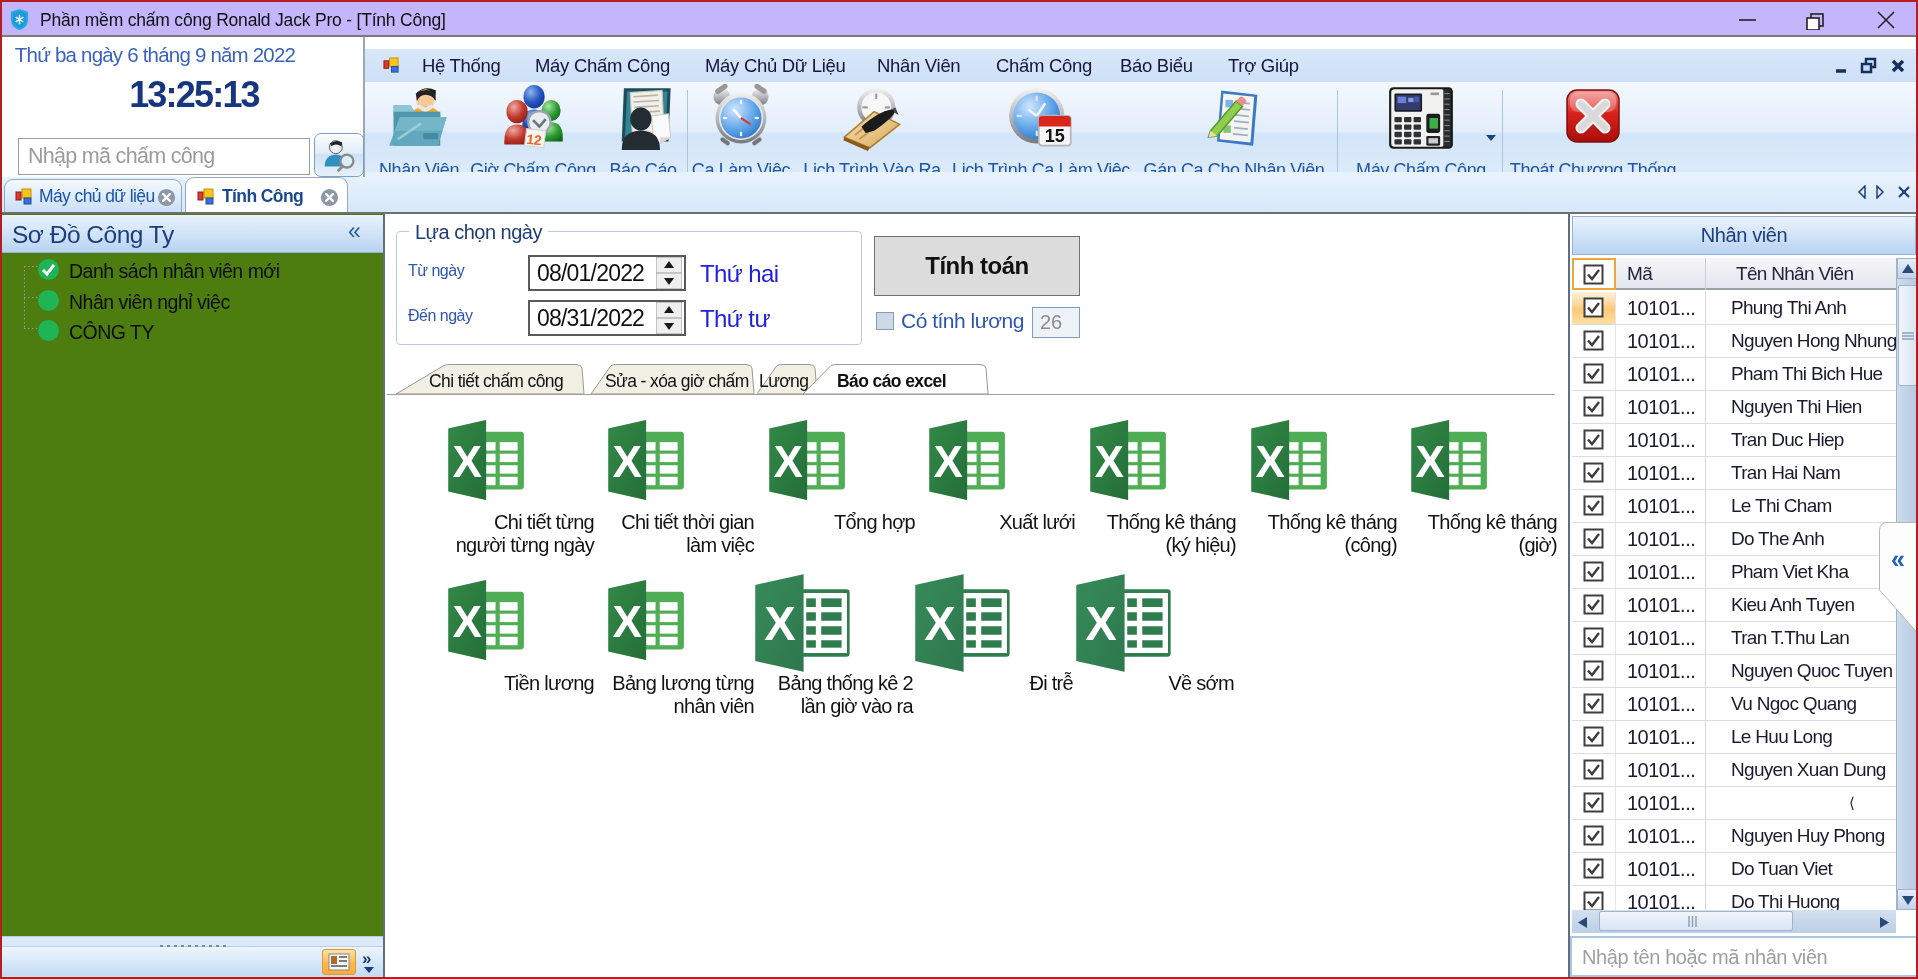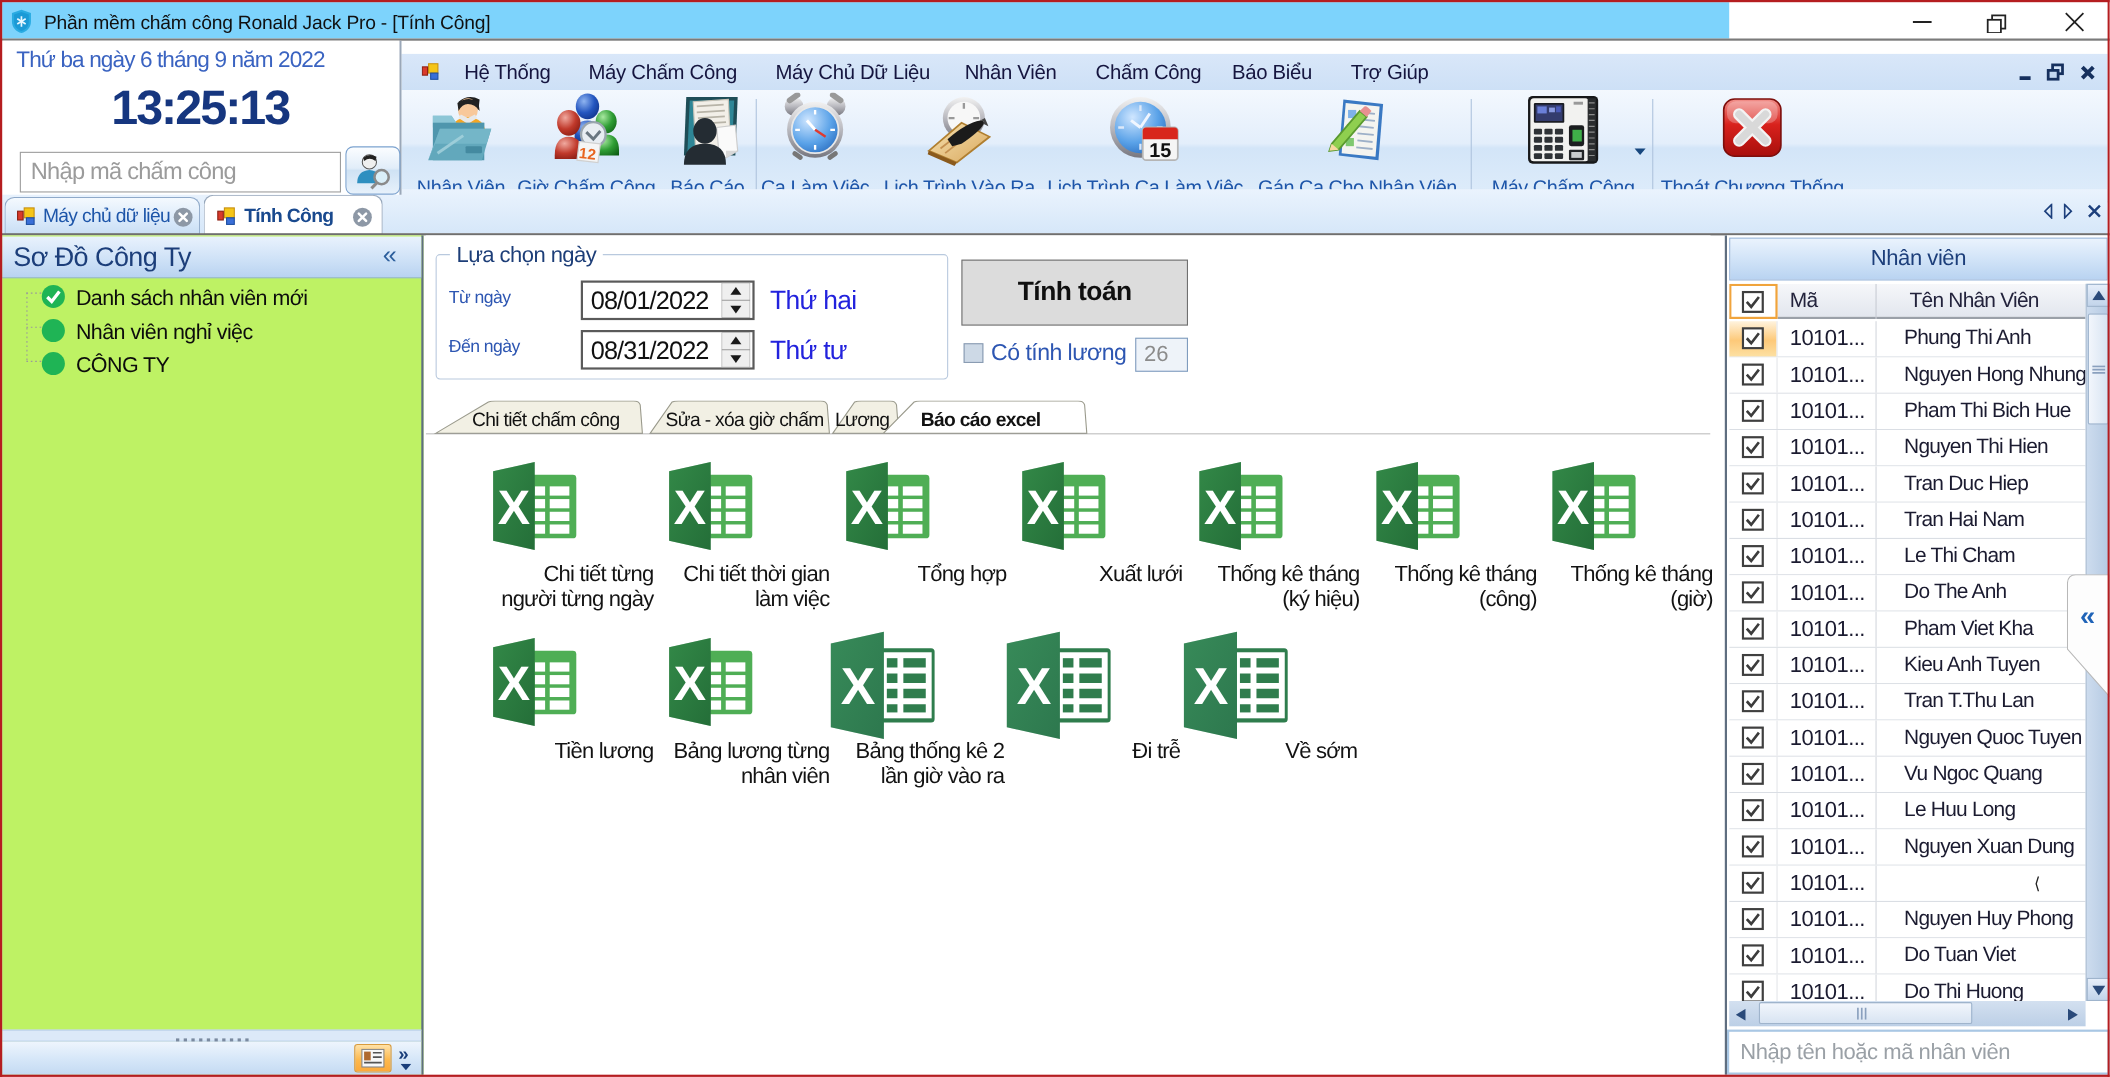--- a/index.html
+++ b/index.html
@@ -5,47 +5,47 @@
   * { margin:0; padding:0; box-sizing:border-box; }
   html,body { width:1918px; height:979px; overflow:hidden; font-family:"Liberation Sans", sans-serif; }
   body { position:relative; background:#fff; }
   .abs { position:absolute; }
   #bL,#bR,#bT,#bB { position:absolute; background:#b51d20; z-index:99; }
   #bT { left:0; top:0; width:1918px; height:2px; }
   #bB { left:0; top:977px; width:1918px; height:2px; }
   #bL { left:0; top:0; width:2px; height:979px; }
   #bR { left:1916px; top:0; width:2px; height:979px; }
 
-  #titlebar { left:2px; top:2px; width:1570px; height:33px; background:#7dd3fc; }
+  #titlebar { left:2px; top:2px; width:1914px; height:33px; background:#c4b5fd; }
   #title-text { left:38px; top:8px; font-size:17.5px; color:#101010; letter-spacing:-0.2px; }
   #titlesep { left:0; top:35px; width:1918px; height:2px; background:#7b7b7b; }
 
   #clockpanel { left:2px; top:37px; width:361px; height:140px; background:#fff; z-index:10; }
   #datetext { left:0px; top:6px; width:306px; text-align:center; font-size:20.5px; color:#3a63c1; letter-spacing:-0.8px; white-space:nowrap; }
-  #timetext { left:0px; top:37px; width:360px; text-align:center; font-size:44px; font-weight:bold; color:#16367f; letter-spacing:-1.8px; }
+  #timetext { left:12px; top:37px; width:360px; text-align:center; font-size:36px; font-weight:bold; color:#16367f; letter-spacing:-1.8px; }
   #codeinput { left:16px; top:101px; width:292px; height:37px; border:1px solid #9d9d9d; background:#fff; color:#9b9b9b; font-size:21.5px; padding-left:9px; line-height:35px; letter-spacing:-0.7px; }
   #codebtn { left:312px; top:96px; width:50px; height:44px; border:1px solid #7ba2cf; border-radius:7px; background:linear-gradient(#fbfdff,#e1edf9 45%,#cfe2f4 50%,#e7f1fb); }
 
   #menupanel { left:365px; top:37px; width:1551px; height:135px;margin-top:12px; }
   #menubar { left:0; top:0; width:1551px; height:33px; background:linear-gradient(#d9e7f9,#cde0f6); }
   .menuitem { position:absolute; top:6px; font-size:18.5px; color:#15153f; letter-spacing:-0.3px; }
   #toolbar { left:0; top:33px; width:1551px; height:102px;
      background:linear-gradient(#f3f8fe,#e3eefb 48%,#d3e5f8 52%,#dcebfa 88%,#cfe0f4); border-bottom:1px solid #9db6d4;}
   .tool-label { position:absolute; top:78px; font-size:18px; color:#1d55a9; text-align:center; letter-spacing:-0.4px; white-space:nowrap; }
   .tool-sep { position:absolute; top:8px; width:1px; height:88px; background:#aec4de; }
   .ticon { position:absolute; top:2px; }
 
   #tabbar { left:2px; top:172px; width:1914px; height:40px; background:linear-gradient(#eaf3fd,#d6e7f9); }
   .doctab { top:7px; height:35px; border:1px solid #8fa9c9; border-bottom:none; border-radius:9px 9px 0 0; }
   #tab1 { left:2px; width:178px; background:linear-gradient(#f4f9fe,#d9e9fa 60%,#c8ddf4); }
   #tab2 { left:183px; width:163px; background:#fff; border-color:#97a7bb; top:5px; height:37px;}
   .tabtext { font-size:17.5px; letter-spacing:-0.6px; white-space:nowrap; }
   #mainsep { left:0; top:212px; width:1918px; height:2px; background:#6f6f6f; }
 
-  #leftpanel { left:2px; top:214px; width:383px; height:763px; background:#bef264; border-right:2px solid #5f6e80; }
+  #leftpanel { left:2px; top:214px; width:383px; height:763px; background:#4d7c0f; border-right:2px solid #5f6e80; }
   #lp-head { left:0; top:1px; width:381px; height:38px; background:linear-gradient(#e9f2fd,#cfe2f7 55%,#b9d3f1); border-bottom:1px solid #96b4da; }
   #lp-title { left:10px; top:6px; font-size:24.5px; color:#1c3e7a; letter-spacing:-0.5px; }
   .treerow { left:0; width:383px; height:31px; }
   .treedot { position:absolute; width:21px; height:21px; border-radius:50%; background:#1fb455; top:4px; left:36px; }
   .treetext { position:absolute; left:67px; top:5px; font-size:19.5px; color:#0c0c0c; letter-spacing:-0.5px; white-space:nowrap; }
   #lp-split { left:0; top:722px; width:381px; height:11px; background:#dce9f8; border-top:1px solid #b9cfe8; border-bottom:1px solid #b9cfe8; }
   #lp-bottom { left:0; top:733px; width:381px; height:30px; background:linear-gradient(#eef5fd,#d5e6f8 55%,#c4daf2); }
 
   #centerpanel { left:387px; top:214px; width:1168px; height:763px; background:#fff; }
   #gbox { left:9px; top:17px; width:466px; height:114px; border:1px solid #b9c9de; border-radius:4px; }

